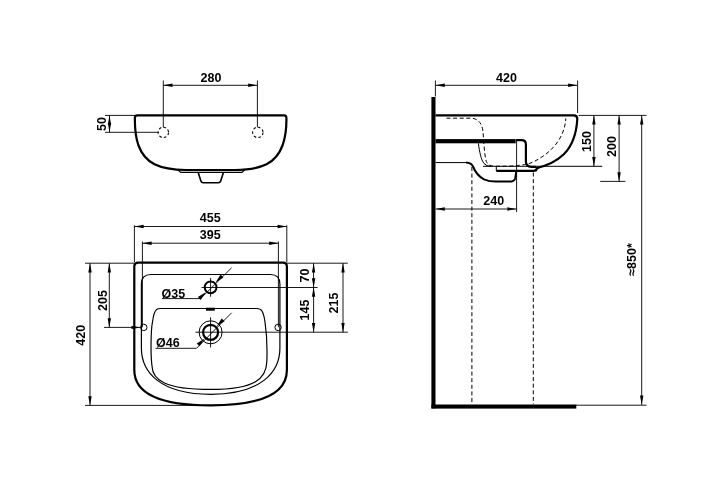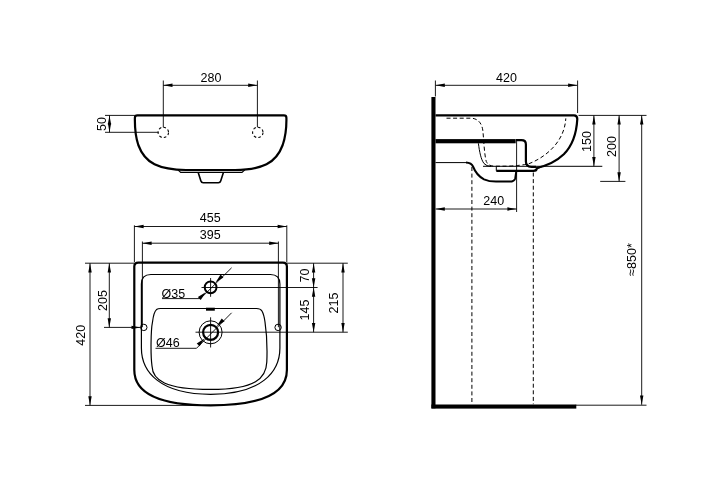--- a/index.html
+++ b/index.html
@@ -1,16 +1,16 @@
 <!DOCTYPE html>
 <html><head>
 <meta charset="utf-8">
 <style>
   html,body{margin:0;padding:0;background:#fff;}
-  #page{width:707px;height:500px;background:#fff;position:relative;}
+  #page{width:707px;height:500px;background:#fff;position:relative;font-weight:bold;}
   svg{display:block;}
   text{font-family:"Liberation Sans",sans-serif;font-size:12.5px;fill:#000;}
 </style>
 </head>
 <body>
 <div id="page">
 <svg width="707" height="500" viewBox="0 0 707 500">
 
 <g fill="none" stroke="#000">
 <path d="M 134.9,117.8 C 134.7,128 135.6,137 138.3,145 C 141.5,153.8 147,160.5 154.5,164.3 C 162,168 172,169.9 186,170 H 235 C 249,169.9 259,168 266.5,164.3 C 274,160.5 279.5,153.8 282.7,145 C 285.4,137 286.6,128 286.4,117.8 Q 286.4,115.4 283.9,115.4 H 137.4 Q 134.9,115.4 134.9,117.8 Z" stroke-width="2.2"></path>

